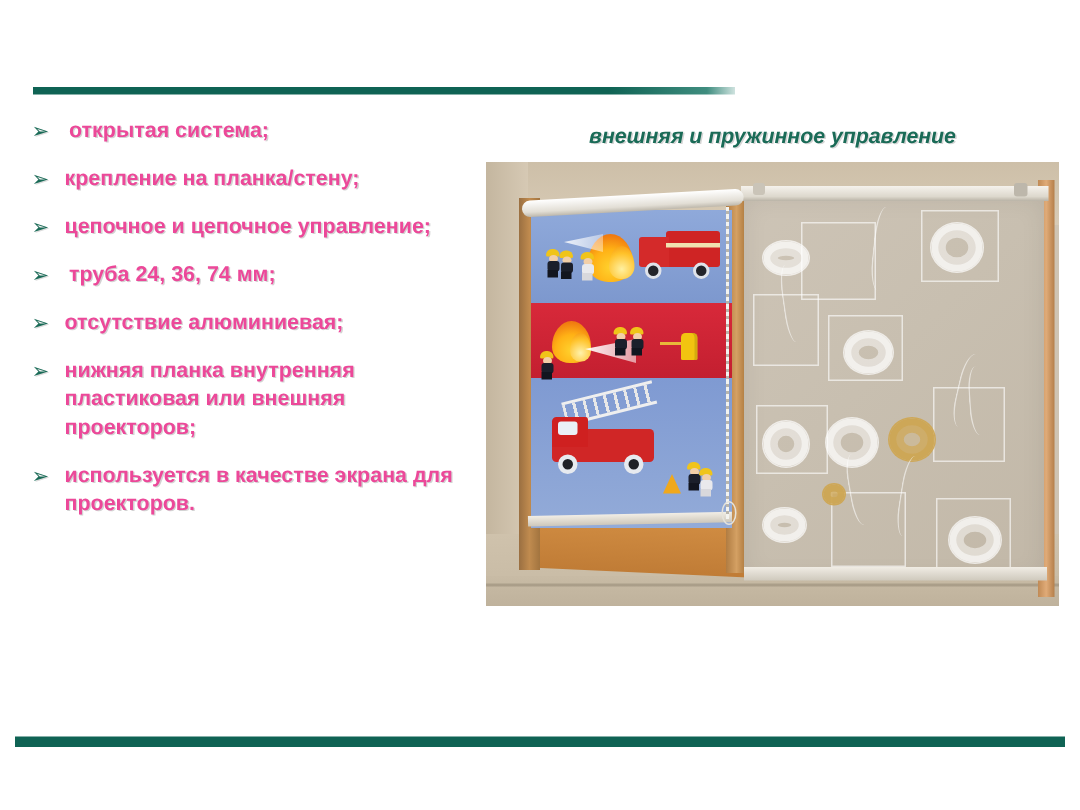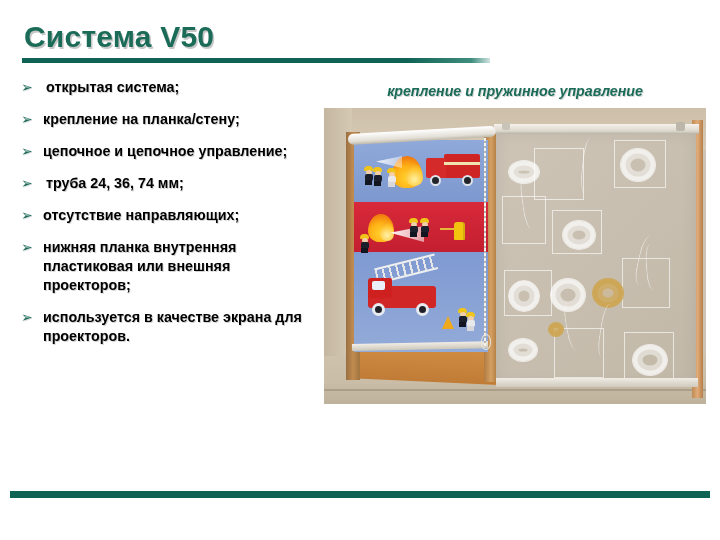--- a/index.html
+++ b/index.html
@@ -57,21 +57,21 @@
     color: #1a6b57;
     text-align: left;
     padding-left: 3px;
     text-shadow: 0.8px 0.8px 0 rgba(150,150,150,0.35);
   }
   .bullet-text {
     flex: 1 1 auto;
     font-size: 14.3px;
     font-weight: bold;
     line-height: 19px;
-    color: #000000;
+    color: #ec4899;
     text-shadow: 0.9px 0.9px 0 rgba(145,145,145,0.40);
   }
   .bullet-row.indent-pad .bullet-text { padding-left: 3px; }
 
   
   #photo-caption {
     position: absolute;
     left: 325px;
     top: 83px;
     width: 380px;
@@ -381,21 +381,20 @@
     width: 700px;
     height: 7px;
     background: #0f6354;
   }
 </style>
 </head>
 <body>
 
 <div id="slide">
 
-  <div id="slide-title">Система V50</div>
   <div id="title-rule"></div>
 
   <div id="bullet-list">
 
     <div class="bullet-row indent-pad">
       <span class="bullet-marker">➢</span>
       <span class="bullet-text">открытая система;</span>
     </div>
 
     <div class="bullet-row">
@@ -408,36 +407,36 @@
       <span class="bullet-text">цепочное и цепочное управление;</span>
     </div>
 
     <div class="bullet-row indent-pad">
       <span class="bullet-marker">➢</span>
       <span class="bullet-text">труба 24, 36, 74 мм;</span>
     </div>
 
     <div class="bullet-row">
       <span class="bullet-marker">➢</span>
-      <span class="bullet-text">отсутствие направляющих;</span>
+      <span class="bullet-text">отсутствие алюминиевая;</span>
     </div>
 
     <div class="bullet-row">
       <span class="bullet-marker">➢</span>
       <span class="bullet-text">нижняя планка внутренняя пластиковая или внешняя проекторов;</span>
     </div>
 
     <div class="bullet-row">
       <span class="bullet-marker">➢</span>
       <span class="bullet-text">используется в качестве экрана для проекторов.</span>
     </div>
 
   </div>
 
-  <div id="photo-caption">крепление и пружинное управление</div>
+  <div id="photo-caption">внешняя и пружинное управление</div>
 
   <div id="photo">
 
     <div class="ph" id="ph-wall-top"></div>
     <div class="ph" id="ph-wall-left"></div>
     <div class="ph" id="ph-wall-bottom"></div>
     <div class="ph" id="ph-floor"></div>
     <div class="ph" id="ph-floor-line"></div>
 
     <div class="ph" id="ph-frame-sill"></div>

